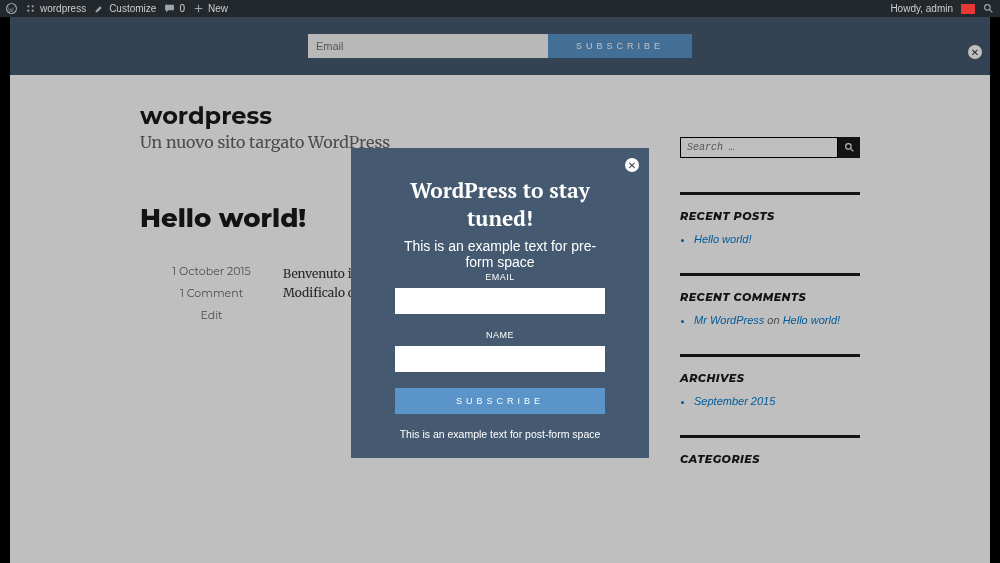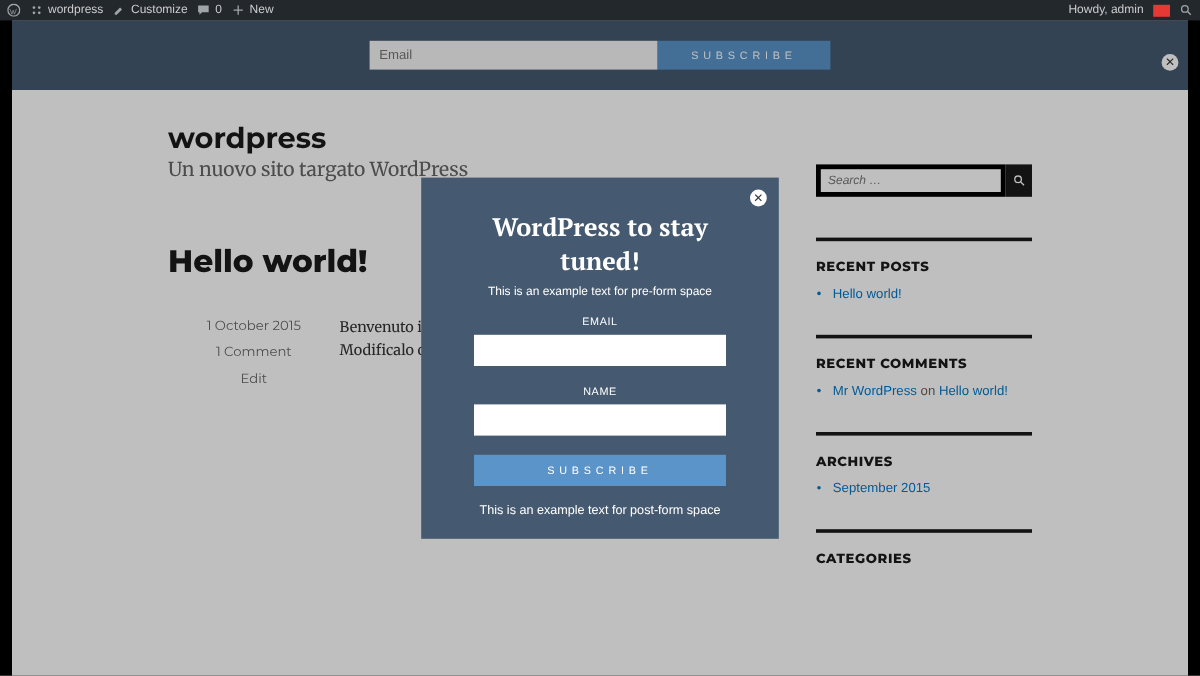--- a/index.html
+++ b/index.html
@@ -30,40 +30,40 @@
 .sidebar { width: 180px; }
 
 .site-title { font-family: Montserrat, "Arial Black", sans-serif; font-weight: 700; font-size: 24px; letter-spacing: 0; color: #1a1a1a; margin-bottom: 2px; }
 .site-tag { font-family: "Merriweather", Georgia, serif; font-size: 16px; color: #666; margin-bottom: 50px; }
 .post-title { font-family: Montserrat, "Arial Black", sans-serif; font-weight: 800; font-size: 26px; margin-bottom: 30px; }
 .post-row { display: flex; gap: 0; }
 .post-meta { width: 143px; font-family: Montserrat, Arial, sans-serif; font-size: 11px; color: #686868; }
 .post-meta div { margin-bottom: 8px; color: #686868; text-align: center; }
 .post-body { flex: 1; font-family: "Merriweather", Georgia, serif; font-size: 12px; color: #333; line-height: 1.6; }
 
-.widget { margin-bottom: 28px; }
+.widget { margin-bottom: 28px; font-style: italic; }
 .widget-rule { border-top: 3px solid #1a1a1a; margin-bottom: 14px; }
 .widget h3 { font-family: Montserrat, "Arial Black", sans-serif; font-size: 11px; font-weight: 800; letter-spacing: 0.5px; margin-bottom: 10px; }
 .widget ul { list-style: disc; padding-left: 14px; font-size: 11px; color: #007acc; }
 .widget ul li { margin-bottom: 4px; }
 .widget ul li span.plain { color: #666; }
 
 .search-wrap { display: flex; margin-top: 36px; margin-bottom: 34px; }
-.search-wrap input { flex: 1; border: 4px solid #000000; padding: 4px 6px; font-size: 10px; font-style: italic; color: #888; }
+.search-wrap input { flex: 1; border: 1px solid #000000; padding: 4px 6px; font-size: 10px; font-style: italic; color: #888; font-family: Liberation Mono, monospace; }
 .search-wrap button { width: 22px; background: #1a1a1a; border: 0; display: flex; align-items: center; justify-content: center; cursor: pointer; }
 .search-wrap svg { width: 11px; height: 11px; fill: #fff; }
 
 
 .dim { position: absolute; inset: 0; background: rgba(0,0,0,0.25); z-index: 4; }
 
 
 .modal { position: absolute; left: 351px; top: 148px; width: 298px; background: #455a70; color: #fff; z-index: 6; padding: 28px 44px 18px; text-align: center; }
 .modal-close { position: absolute; right: 10px; top: 10px; width: 14px; height: 14px; border-radius: 50%; background: #fff; color: #333; display: flex; align-items: center; justify-content: center; font-size: 10px; cursor: pointer; }
 .modal h2 { font-family: "PT Serif", Georgia, serif; font-weight: 700; font-size: 21px; margin-bottom: 6px; }
-.modal .sub { font-size: 10px; margin-bottom: 14px; }
+.modal .sub { font-size: 14px; margin-bottom: 2px; }
 .modal label { display: block; font-size: 9px; letter-spacing: 0.5px; margin-bottom: 6px; }
 .modal input { width: 100%; height: 26px; border: 0; margin-bottom: 16px; padding: 0 6px; font-size: 11px; color: #333; }
 .modal button { width: 100%; height: 26px; background: #5a94c8; color: #fff; border: 0; letter-spacing: 4px; font-size: 9px; cursor: pointer; margin-bottom: 14px; }
 .modal .post-text { font-size: 10.5px; }
 </style>
 </head>
 <body>
 
 <div class="adminbar">
   <div class="adminbar-left">

